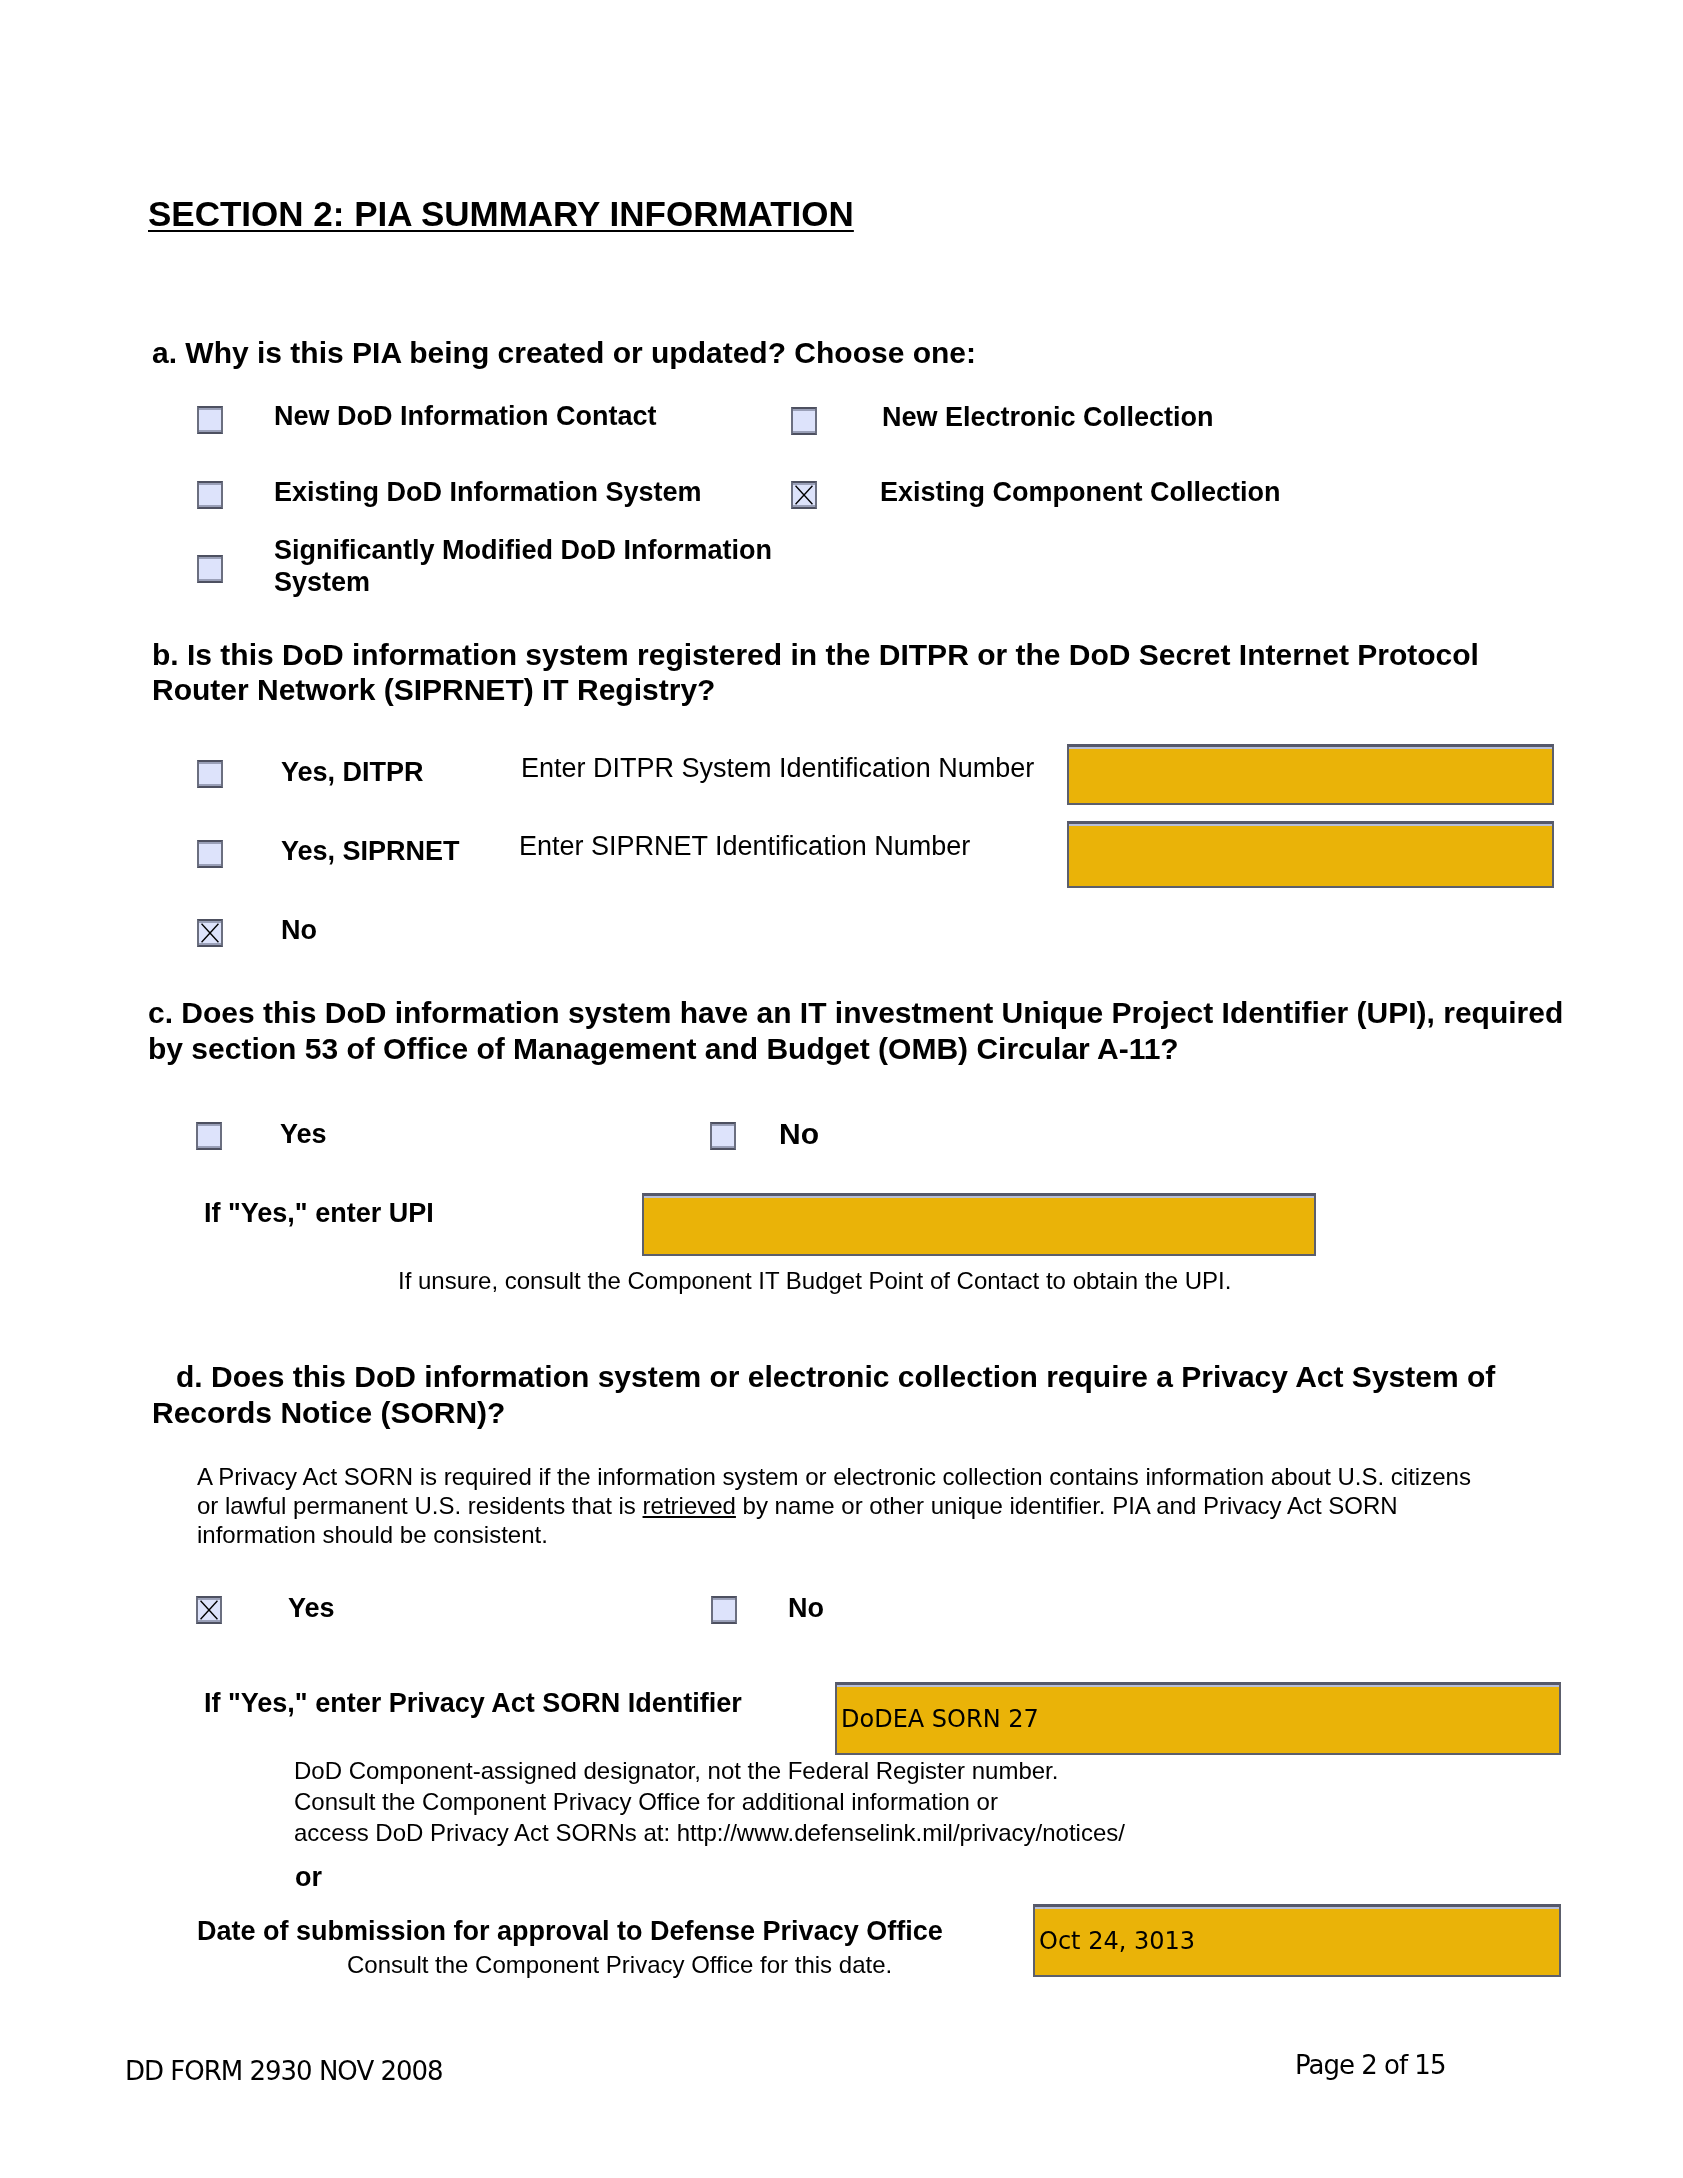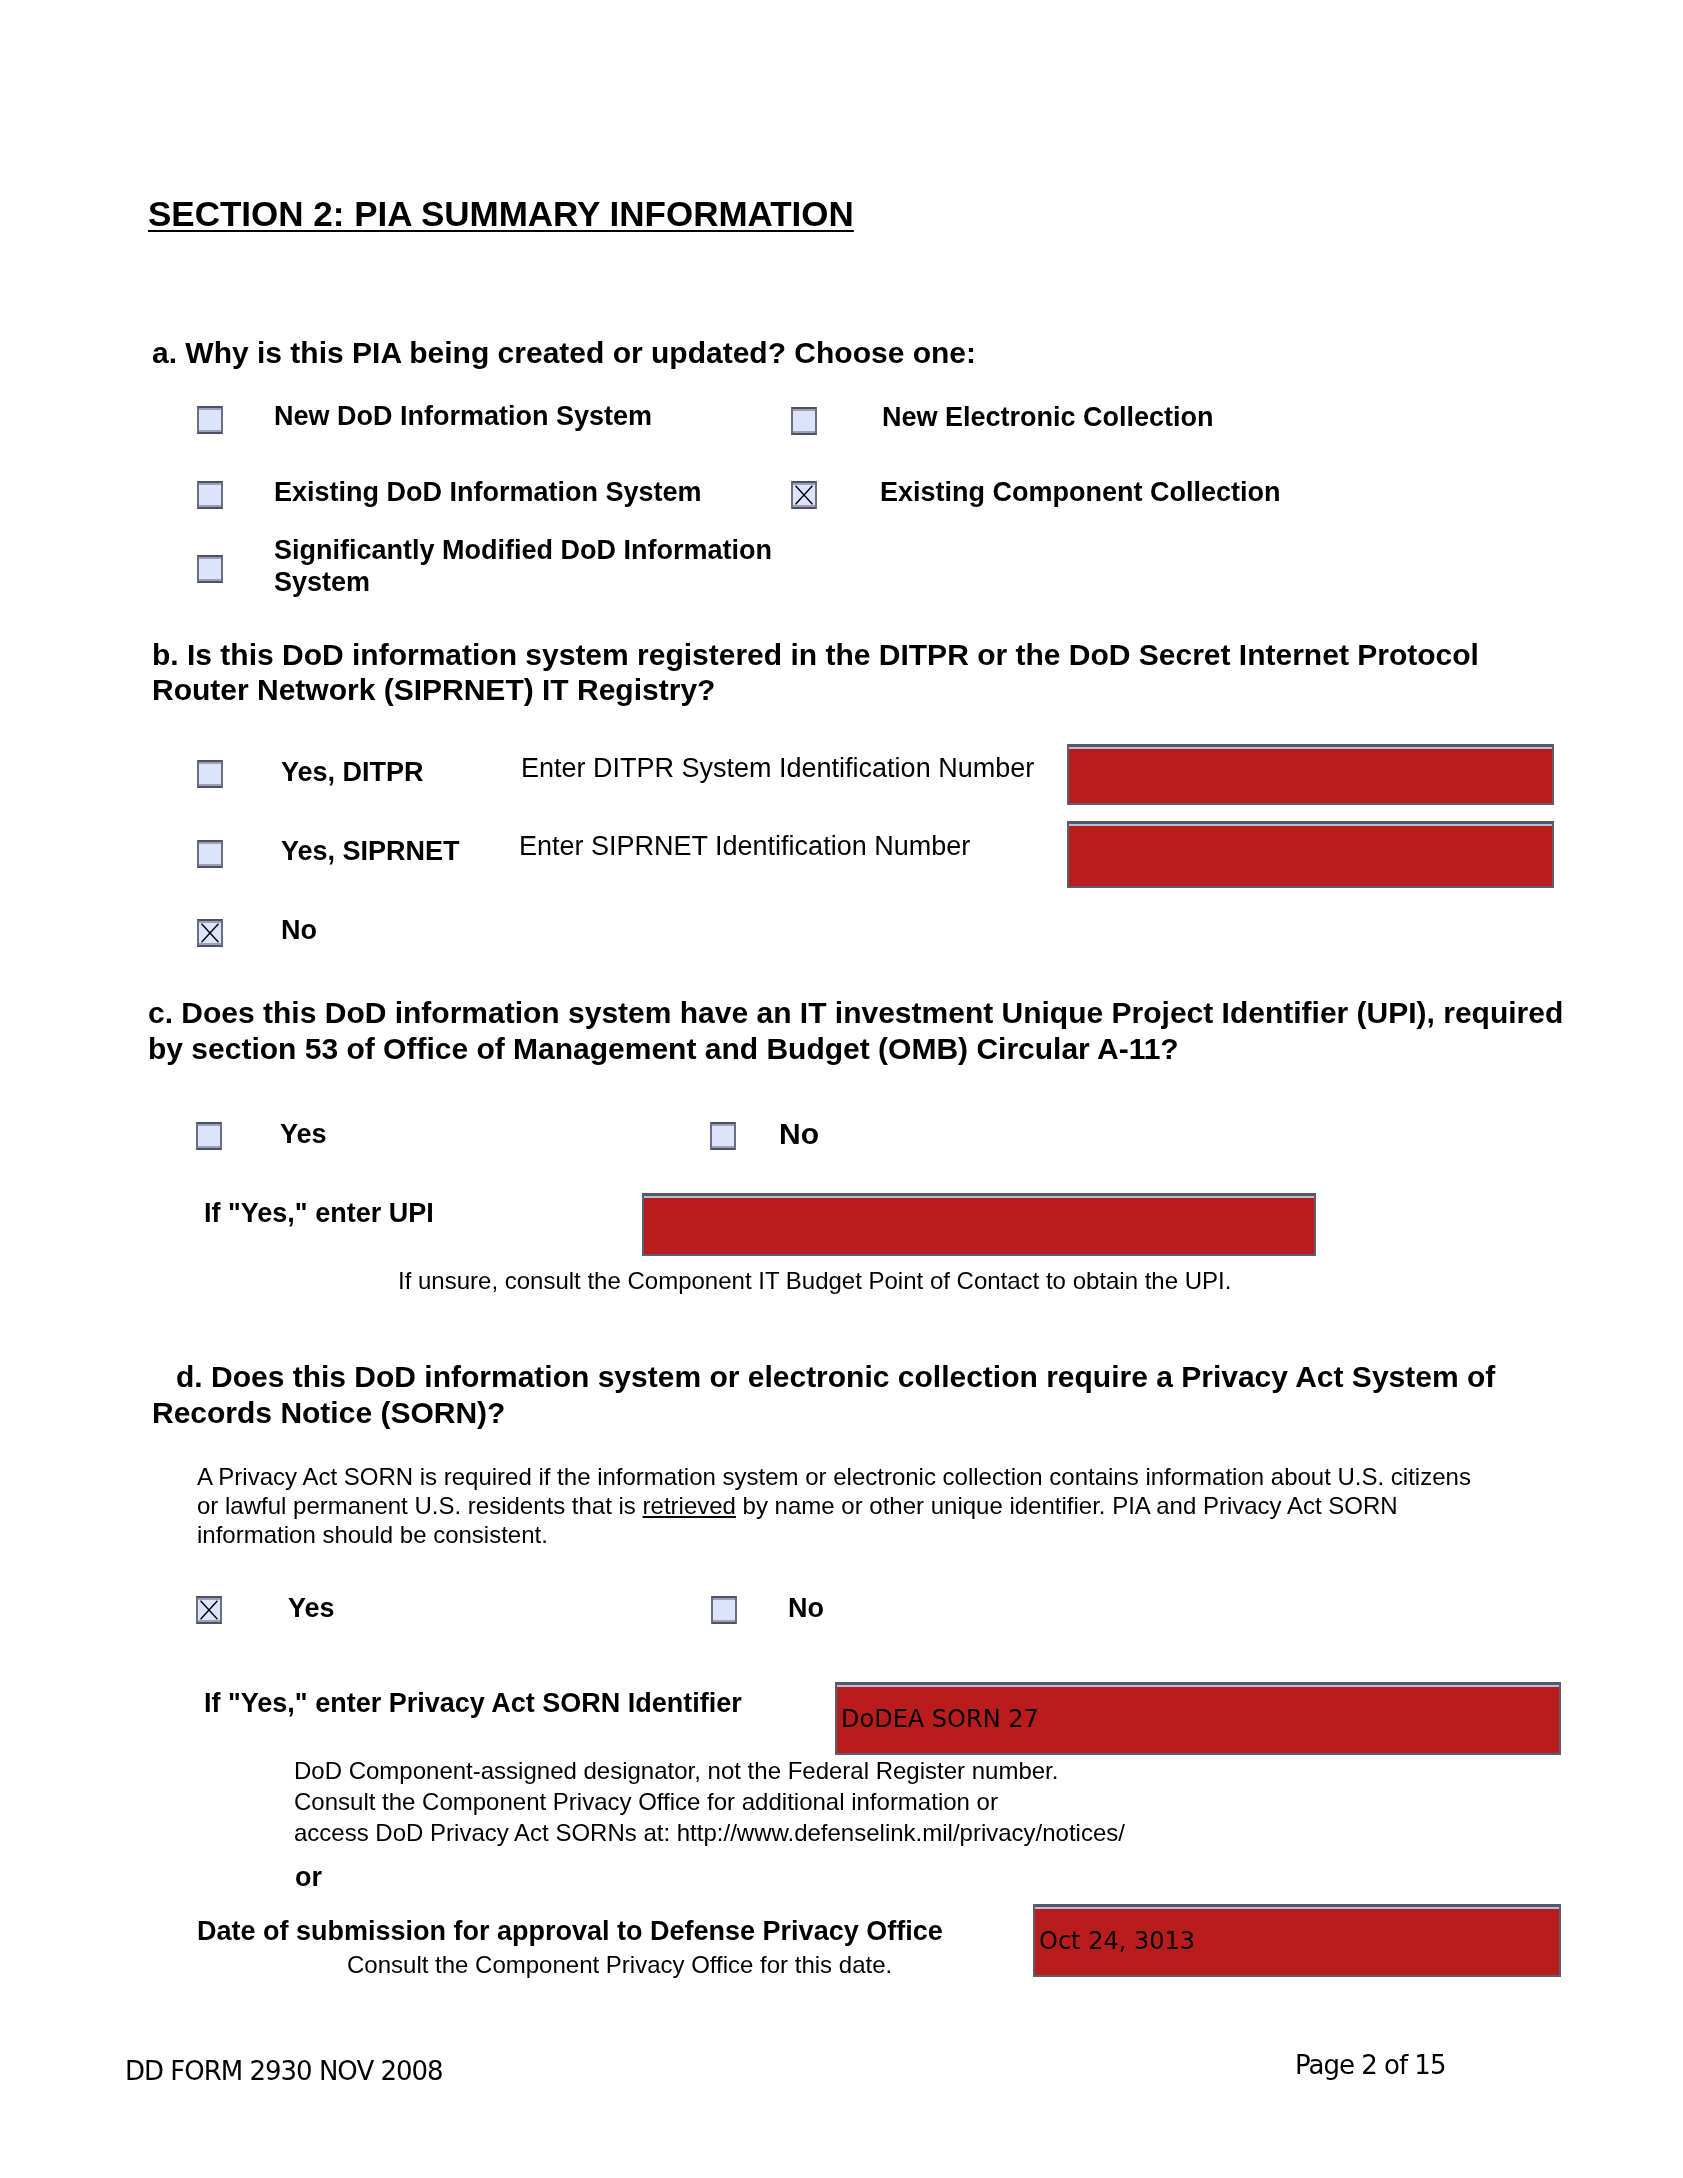--- a/index.html
+++ b/index.html
@@ -18,39 +18,39 @@
   .note { font-size: 24px; line-height: 30px; }
   .cb {
     position: absolute; width: 26px; height: 28px; box-sizing: border-box;
     background: #dde3fb; border: 2px solid #6b6f80;
     border-top-color: #4d5060; border-bottom-color: #4d5060;
     box-shadow: inset 0 2px 0 #9aa0b8, inset 0 -2px 0 #9aa0b8;
   }
   .cb svg { position: absolute; left: 0; top: 0; width: 100%; height: 100%; }
   .field {
     position: absolute; box-sizing: border-box;
-    background: #b91c1c; border: 2px solid #5c5f6c;
+    background: #eab308; border: 2px solid #5c5f6c;
     border-top: 3px solid #55586a;
     box-shadow: inset 0 2px 0 #b8bfd9;
     font-family: "DejaVu Sans", sans-serif; font-size: 24px;
     padding-left: 4px; display: flex; align-items: center;
   }
   .underline { text-decoration: underline; }
   .footer-left { left: 125px; top: 2056px; font-size: 26px; font-family: "DejaVu Sans", sans-serif; letter-spacing: -1px; }
   .footer-right { left: 1295px; top: 2050px; font-size: 26px; font-family: "DejaVu Sans", sans-serif; letter-spacing: -1px; }
 </style>
 </head>
 <body>
 
 <div class="abs h-section">SECTION 2:  PIA SUMMARY INFORMATION</div>
 
 <div class="abs q" style="left:152px; top:311px;margin-top:24px;">a.  Why is this PIA being created or updated?  Choose one:</div>
 
 <div class="cb" style="left:197px; top:406px;"></div>
-<div class="abs opt" style="left:274px; top:401px;">New DoD Information System</div>
+<div class="abs opt" style="left:274px; top:401px;">New DoD Information Contact</div>
 
 <div class="cb" style="left:791px; top:407px;"></div>
 <div class="abs opt" style="left:882px; top:402px;">New Electronic Collection</div>
 
 <div class="cb" style="left:197px; top:481px;"></div>
 <div class="abs opt" style="left:274px; top:477px;">Existing DoD Information System</div>
 
 <div class="cb" style="left:791px; top:481px;">
   <svg viewBox="0 0 26 28">
       <line x1="3" y1="3" x2="23" y2="25" stroke="#000" stroke-width="1.6"></line>

